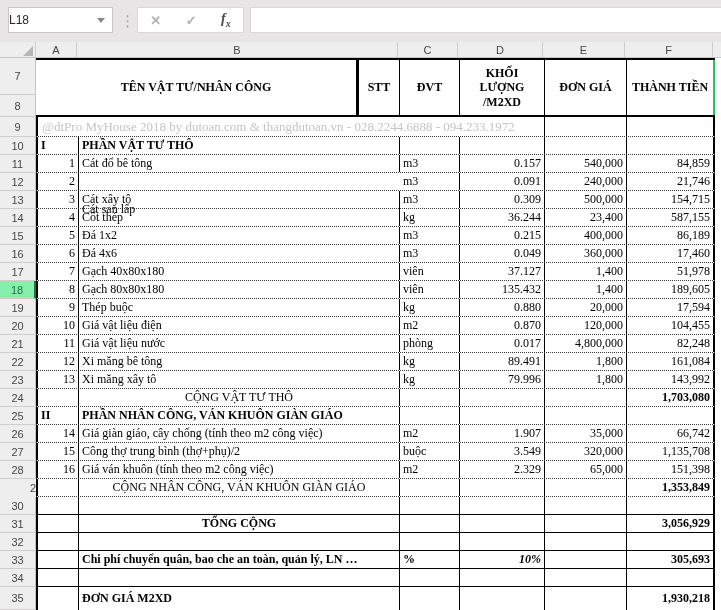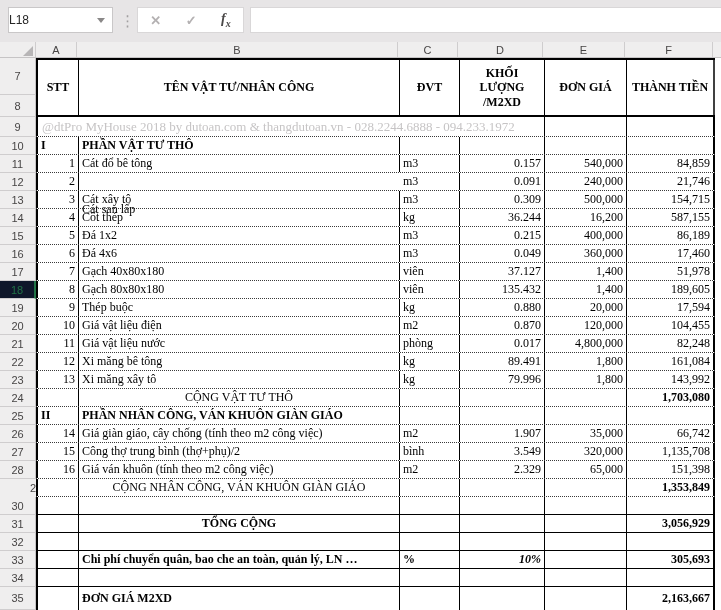--- a/index.html
+++ b/index.html
@@ -31,31 +31,31 @@
   .corner .tri{position:absolute;right:2px;bottom:1px;width:0;height:0;
                border-left:10px solid transparent;border-bottom:10px solid #b7b5b6;}
   .colhdr{height:100%;box-sizing:border-box;border-right:1px solid #cfcdce;display:flex;
           align-items:center;justify-content:center;font-size:11px;color:#474545;}
   .colhdr.gpart{border-right:none;}
 
   
   .rowhdrs{position:absolute;left:0;top:58px;width:36px;height:552px;background:#efeeee;}
   .rh{box-sizing:border-box;border-bottom:1px solid #cfcdce;border-right:1px solid #c6c4c5;
       display:flex;align-items:center;justify-content:center;font-size:11px;color:#474545;}
-  .rh.sel{background:#0f172a;border-right:2px solid #217346;color:#217346;}
+  .rh.sel{background:#86efac;border-right:2px solid #217346;color:#217346;}
 
   
   .sheet{position:absolute;left:36px;top:58px;width:685px;height:552px;background:#fff;
          font-family:"Liberation Serif","DejaVu Serif",serif;font-size:12px;color:#000;}
   .hdrrow{display:flex;box-sizing:border-box;width:679px;height:59px;
           border-top:2px solid #000;border-bottom:2px solid #000;font-weight:bold;}
   .hc{box-sizing:border-box;height:100%;border-right:1px solid #000;display:flex;align-items:center;
       justify-content:center;text-align:center;white-space:pre-line;line-height:1.2;padding:0 2px;}
   .hc.first{border-left:2px solid #000;}
-  .hc.last{border-right:2px solid #404040;}
+  .hc.last{border-right:2px solid #22c55e;}
   .r{display:flex;box-sizing:border-box;width:679px;height:18px;border-bottom:1px dotted #3a3a3a;}
   .r.h20{height:20px;}
   .r.h23{height:23px;}
   .r.solid{border-bottom:1px solid #000;}
   .r.nob{border-bottom:none;}
   .c{box-sizing:border-box;height:100%;border-right:1px solid #000;display:flex;align-items:center;
      overflow:hidden;white-space:nowrap;padding:0 3px;}
   .c.first{border-left:2px solid #000;}
   .c.last{border-right:2px solid #000;}
   .c.rt{justify-content:flex-end;}
@@ -124,22 +124,22 @@
       <div class="rh" style="height: 18px;">30</div>
       <div class="rh" style="height: 18px;">31</div>
       <div class="rh" style="height: 18px;">32</div>
       <div class="rh" style="height: 18px;">33</div>
       <div class="rh" style="height: 18px;">34</div>
       <div class="rh" style="height: 23px;">35</div>
     </div>
 
   <div class="sheet">
     <div class="hdrrow">
+      <div class="hc" style="width:321px">TÊN VẬT TƯ/NHÂN CÔNG</div>
       <div class="hc first" style="width:43px">STT</div>
-      <div class="hc" style="width:321px">TÊN VẬT TƯ/NHÂN CÔNG</div>
       <div class="hc" style="width:60px">ĐVT</div>
       <div class="hc" style="width:85px">KHỐI
 LƯỢNG
 /M2XD</div>
       <div class="hc" style="width:82px">ĐƠN GIÁ</div>
       <div class="hc last" style="width:88px">THÀNH TIỀN</div>
     </div>
     <div class="r h20">
       <div class="c first wm" style="width:509px">@dtPro MyHouse 2018 by dutoan.com &amp; thangdutoan.vn - 028.2244.6888 - 094.233.1972</div>
       <div class="c" style="width:82px"></div>
@@ -176,21 +176,21 @@
           <div class="c" style="width: 60px;">m3</div>
           <div class="c rt" style="width: 85px;">0.309</div>
           <div class="c rt" style="width: 82px;">500,000</div>
           <div class="c last rt" style="width: 88px;">154,715</div>
         </div>
         <div class="r">
           <div class="c first rt" style="width: 43px;">4</div>
           <div class="c" style="width: 321px;">Cốt thép</div>
           <div class="c" style="width: 60px;">kg</div>
           <div class="c rt" style="width: 85px;">36.244</div>
-          <div class="c rt" style="width: 82px;">16,200</div>
+          <div class="c rt" style="width: 82px;">23,400</div>
           <div class="c last rt" style="width: 88px;">587,155</div>
         </div>
         <div class="r">
           <div class="c first rt" style="width: 43px;">5</div>
           <div class="c" style="width: 321px;">Đá 1x2</div>
           <div class="c" style="width: 60px;">m3</div>
           <div class="c rt" style="width: 85px;">0.215</div>
           <div class="c rt" style="width: 82px;">400,000</div>
           <div class="c last rt" style="width: 88px;">86,189</div>
         </div>
@@ -278,21 +278,21 @@
           <div class="c first rt" style="width: 43px;">14</div>
           <div class="c" style="width: 321px;">Giá giàn giáo, cây chống (tính theo m2 công việc)</div>
           <div class="c" style="width: 60px;">m2</div>
           <div class="c rt" style="width: 85px;">1.907</div>
           <div class="c rt" style="width: 82px;">35,000</div>
           <div class="c last rt" style="width: 88px;">66,742</div>
         </div>
         <div class="r">
           <div class="c first rt" style="width: 43px;">15</div>
           <div class="c" style="width: 321px;">Công thợ trung bình (thợ+phụ)/2</div>
-          <div class="c" style="width: 60px;">bình</div>
+          <div class="c" style="width: 60px;">buộc</div>
           <div class="c rt" style="width: 85px;">3.549</div>
           <div class="c rt" style="width: 82px;">320,000</div>
           <div class="c last rt" style="width: 88px;">1,135,708</div>
         </div>
         <div class="r">
           <div class="c first rt" style="width: 43px;">16</div>
           <div class="c" style="width: 321px;">Giá ván khuôn (tính theo m2 công việc)</div>
           <div class="c" style="width: 60px;">m2</div>
           <div class="c rt" style="width: 85px;">2.329</div>
           <div class="c rt" style="width: 82px;">65,000</div>
@@ -345,18 +345,18 @@
           <div class="c rt" style="width: 85px;"></div>
           <div class="c rt" style="width: 82px;"></div>
           <div class="c last rt" style="width: 88px;"></div>
         </div>
         <div class="r nob h23">
           <div class="c first" style="width: 43px;"></div>
           <div class="c b" style="width: 321px;">ĐƠN GIÁ M2XD</div>
           <div class="c" style="width: 60px;"></div>
           <div class="c rt" style="width: 85px;"></div>
           <div class="c rt" style="width: 82px;"></div>
-          <div class="c last rt b" style="width: 88px;">2,163,667</div>
+          <div class="c last rt b" style="width: 88px;">1,930,218</div>
         </div>
       </div>
   </div>
 
 </div>
 
 </body></html>

